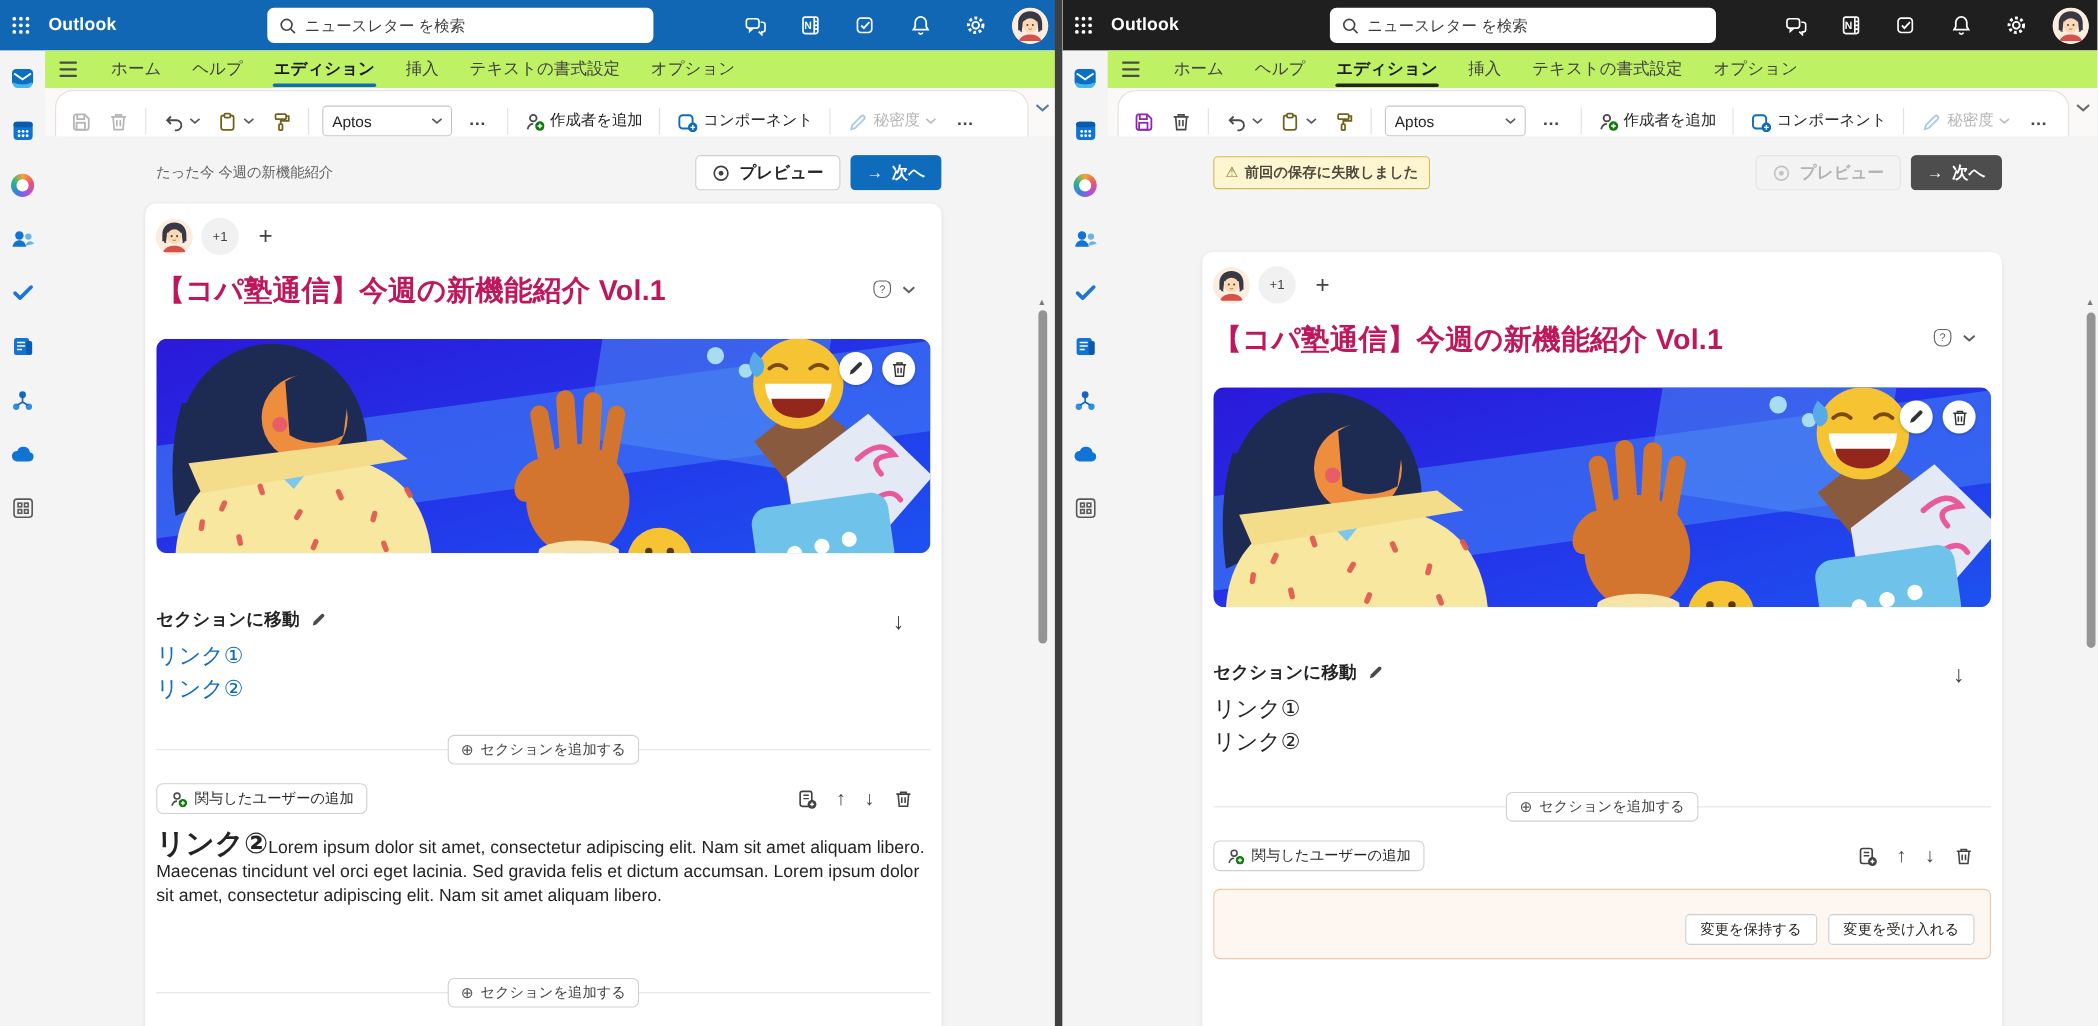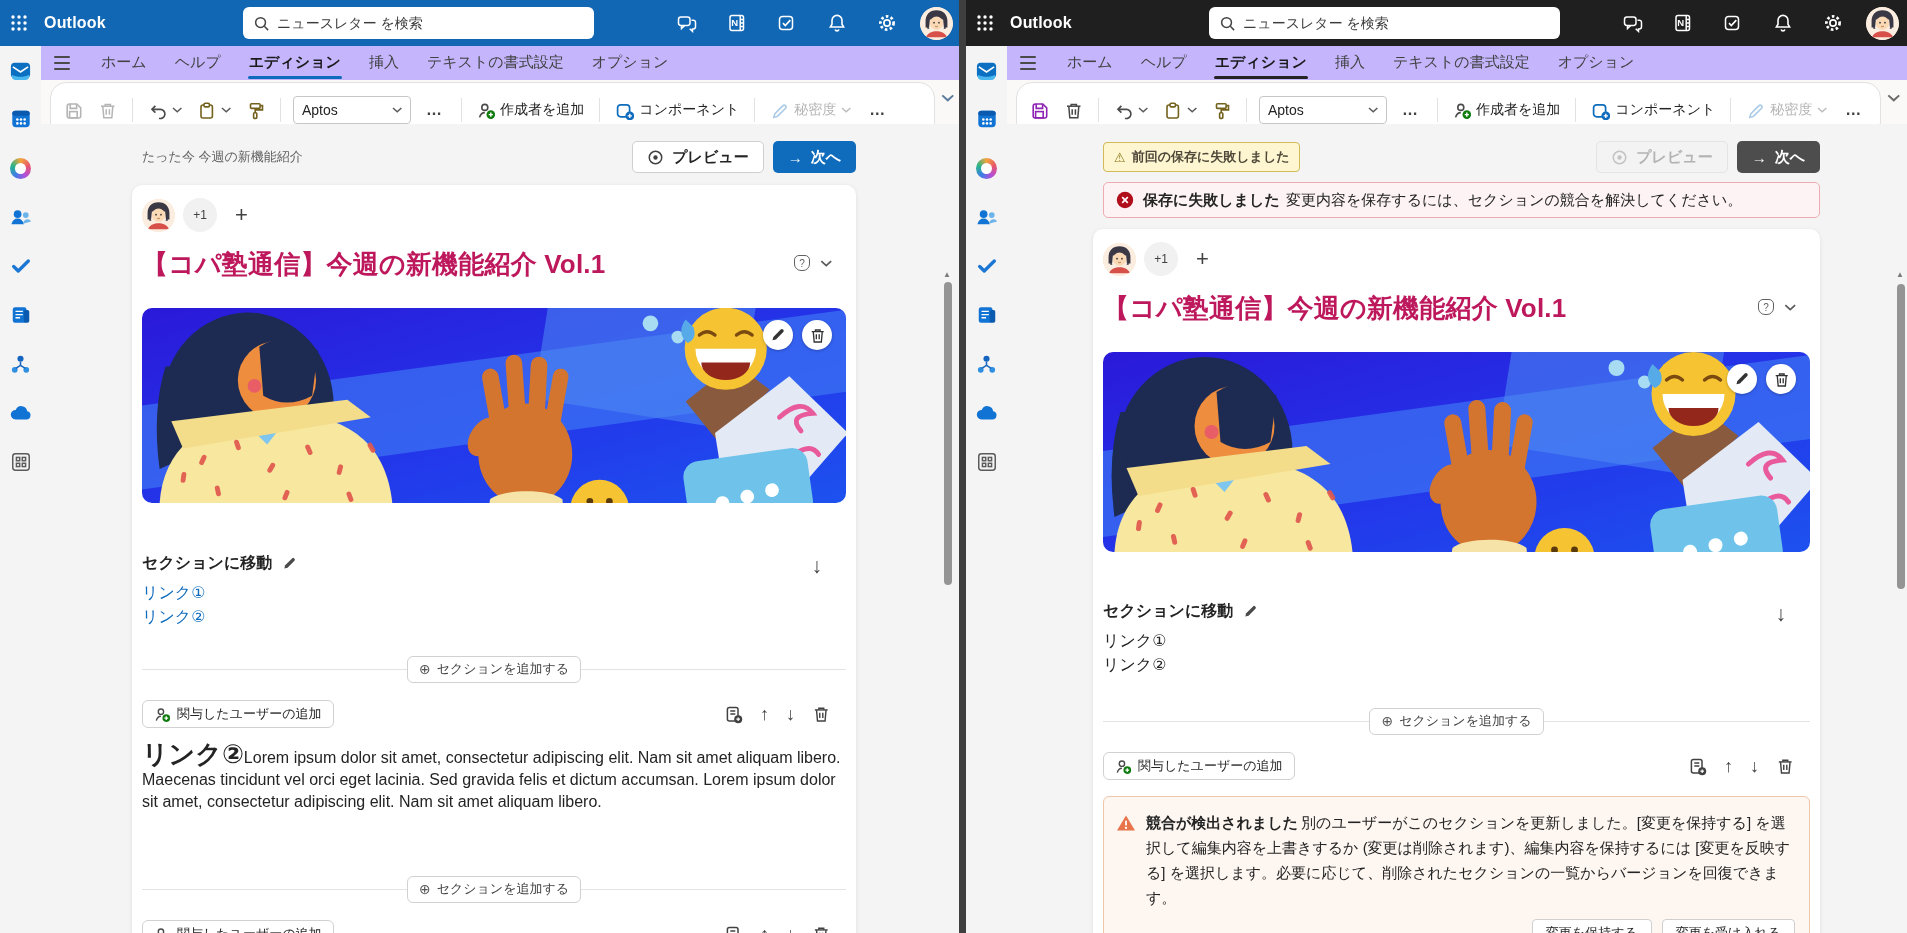--- a/index.html
+++ b/index.html
@@ -31,21 +31,21 @@
   
   .rail { position:absolute; left:0; top:46px; bottom:0; width:41px; background:#f4f4f4;
           display:flex; flex-direction:column; align-items:center; padding-top:12px; gap:25px; }
   .rail-ic { width:24px; height:24px; display:flex; align-items:center; justify-content:center; cursor:pointer; }
   .copilot { width:21px; height:21px; border-radius:50%;
              background:conic-gradient(#f3a43c,#e8566d,#b44fd8,#3e7de8,#27b58a,#f3a43c); position:relative; }
   .copilot::after { content:""; position:absolute; inset:5px; border-radius:50%; background:#fff; }
 
   
   .main { position:absolute; left:41px; right:0; top:46px; bottom:0; background:#f4f4f4; }
-  .tabsrow { height:34px; background:#c4b5fd; display:flex; align-items:center; gap:8px; padding-left:8px; }
+  .tabsrow { height:34px; background:#bef264; display:flex; align-items:center; gap:8px; padding-left:8px; }
   .hamburger { width:26px; height:26px; display:flex; flex-direction:column; justify-content:center; gap:4px;
                align-items:center; cursor:pointer; margin-right:8px; }
   .hamburger i { display:block; width:16px; height:2px; background:#4a4a4a; border-radius:1px; }
   .tab { font-size:15px; color:#424242; padding:6px 10px 7px; position:relative; cursor:pointer; white-space:nowrap; }
   .tab.selected { color:#1a1a1a; font-weight:bold; }
   .tab.selected::after { content:""; position:absolute; left:9px; right:9px; bottom:0; height:3px;
                          border-radius:2px; background:var(--underline); }
 
   .toolbar-wrap { height:44px; background:#faf9f8; position:relative; padding:2px 26px 0 9px; }
   .toolbar { height:56px; background:#fff; border:1px solid #e1e1e1; border-radius:16px;
@@ -112,21 +112,21 @@
   .banner svg.art { position:absolute; inset:0; width:100%; height:100%; }
   .banner-tools { position:absolute; top:12px; right:14px; display:flex; gap:9px; }
   .round-btn { width:30px; height:30px; border-radius:50%; background:#fff; display:flex; align-items:center;
                justify-content:center; box-shadow:0 1px 3px rgba(0,0,0,.25); cursor:pointer; color:#333; }
 
   .section-head { display:flex; align-items:center; gap:10px; position:relative; }
   .w-left .section-head { margin-top:50px; } .w-right .section-head { margin-top:49px; }
   .section-title { font-size:16px; font-weight:bold; color:#242424; }
   .big-down { position:absolute; right:24px; top:2px; font-size:21px; color:#424242; cursor:pointer; line-height:1; }
   .linklist { margin-top:9px; display:flex; flex-direction:column; gap:3px; }
-  .linklist a { font-size:16px; color:var(--link); text-decoration:none; cursor:pointer; width:max-content; }
+  .linklist a { font-size:20px; color:var(--link); text-decoration:none; cursor:pointer; width:max-content; }
 
   .addsection { position:relative; height:28px; display:flex; align-items:center; }
   .w-left .addsection { margin-top:27px; } .w-right .addsection { margin-top:31px; }
   .addsection::before { content:""; position:absolute; left:0; right:0; top:50%; height:1px; background:#e3e3e3; }
   .addsection-btn { position:relative; margin:0 auto; background:#fff; border:1px solid #d1d1d1; border-radius:6px;
                     height:27px; display:flex; align-items:center; gap:6px; padding:0 11px; font-size:13px;
                     color:#424242; cursor:pointer; }
   .oplus { font-size:14px; color:#555; }
 
   .sectionrow { display:flex; align-items:center; margin-top:17px; }
@@ -917,26 +917,20 @@
                 <use href="#g-eye"></use>
               </svg>
               <span>プレビュー</span>
             </div>
           <div class="btn btn-next">
               <span>→</span>
               <span>次へ</span>
             </div>
         </div>
 
-        <div class="error-banner">
-          <svg width="18" height="18" viewBox="0 0 18 18">
-              <use href="#g-err"></use>
-            </svg>
-          <span><b>保存に失敗しました</b> <span>変更内容を保存するには、セクションの競合を解決してください。</span></span>
-        </div>
 
         <div class="card">
           <div class="collabrow">
             <div class="avatar"><svg width="33" height="33" viewBox="0 0 32 32">
                   <use href="#g-avatar"></use>
                 </svg></div>
             <div class="badge-plus1">+1</div>
             <div class="add-collab">+</div>
           </div>
 
@@ -1005,26 +999,20 @@
               <span class="txtic">↓</span>
               <span class="svgic" style="color:#424242">
                   <svg width="18" height="18" viewBox="0 0 19 19">
                     <use href="#g-trash"></use>
                   </svg>
                 </span>
             </div>
           </div>
 
           <div class="conflict">
-            <div class="conflict-main">
-              <svg width="20" height="18" viewBox="0 0 20 18" style="flex:0 0 auto;margin-top:4px">
-                  <use href="#g-warn-tri"></use>
-                </svg>
-              <div class="conflict-text"><b>競合が検出されました</b><span>別のユーザーがこのセクションを更新しました。[変更を保持する] を選択して編集内容を上書きするか (変更は削除されます)、編集内容を保持するには [変更を反映する] を選択します。必要に応じて、削除されたセクションの一覧からバージョンを回復できます。</span></div>
-            </div>
             <div class="conflict-btns">
               <div class="conflict-btn">変更を保持する</div>
               <div class="conflict-btn">変更を受け入れる</div>
             </div>
           </div>
 
         </div>
 
         <span class="vscroll-up">▲</span>
         <div class="vscroll"></div>

